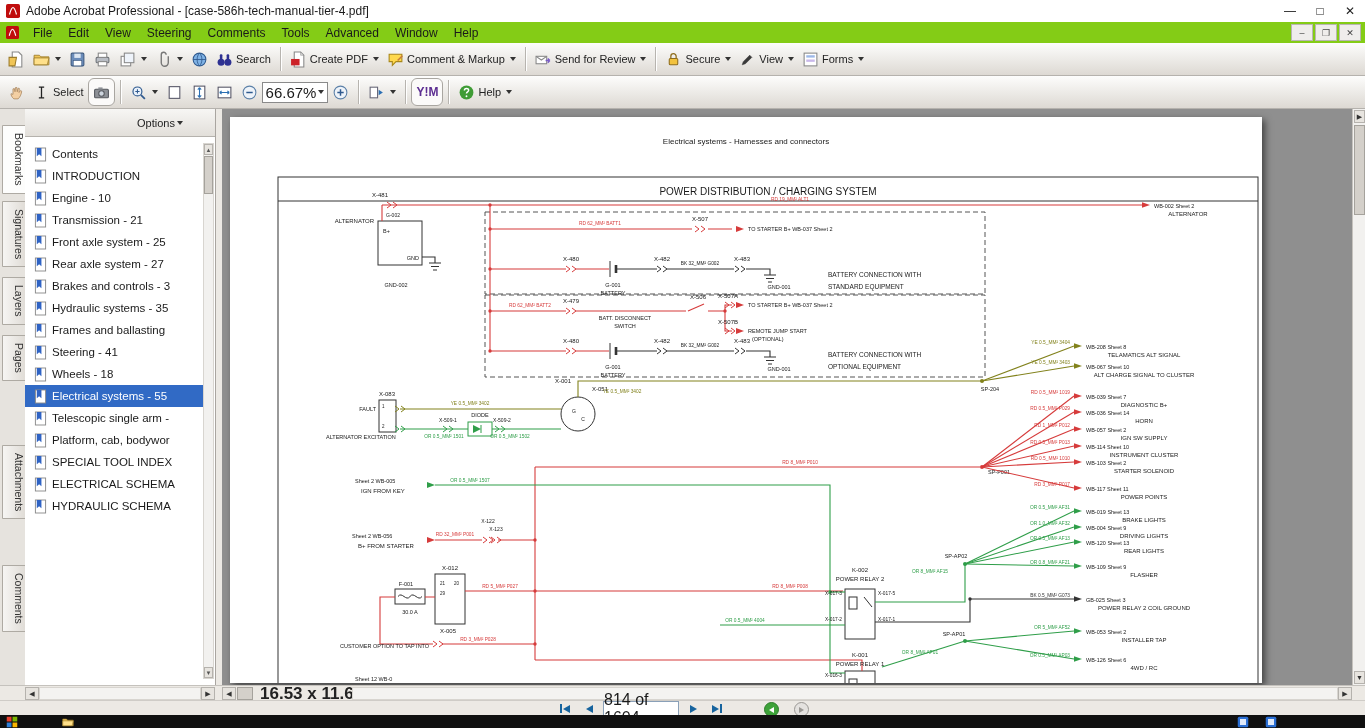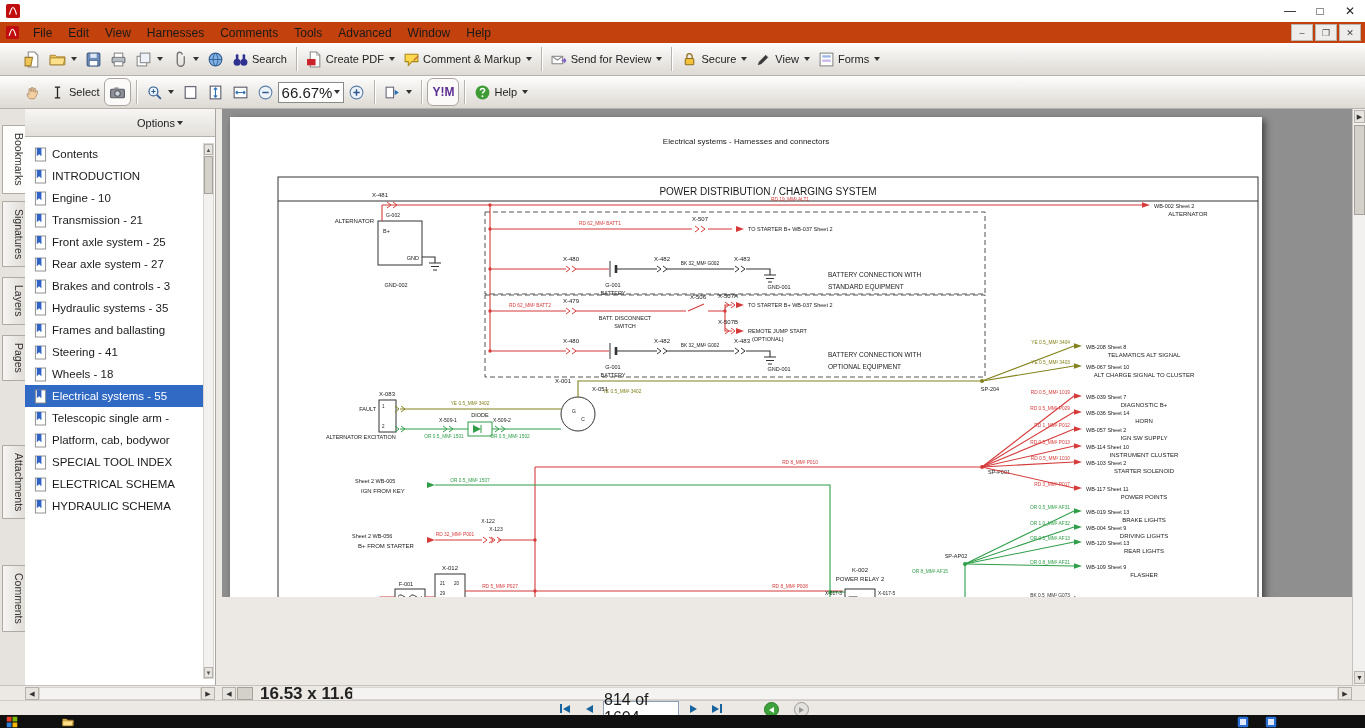--- a/index.html
+++ b/index.html
@@ -6,30 +6,30 @@
   #app{position:relative;width:1365px;height:728px;background:#ece9e4;overflow:hidden;
        font-family:"Liberation Sans",sans-serif;color:#1a1a1a;}
   
   .titlebar{position:absolute;left:0;top:0;width:100%;height:22px;background:#fff;
             border-bottom:1px solid #d8d6d2;display:flex;align-items:center;font-size:12px;}
   .titlebar .appico{width:14px;height:14px;margin:0 6px 0 6px;display:inline-flex;}
   .winbtns{margin-left:auto;display:flex;}
   .winbtn{width:30px;height:20px;display:flex;align-items:center;justify-content:center;
           font-size:12px;color:#222;}
   
-  .menubar{position:absolute;left:0;top:22px;width:100%;height:21px;background:#c2410c;
+  .menubar{position:absolute;left:0;top:22px;width:100%;height:21px;background:#84cc16;
            border-bottom:1px solid #d8d6d2;display:flex;align-items:center;font-size:12px;}
   .menubar .appico{width:13px;height:13px;margin:0 6px;display:inline-flex;}
   .mitem{padding:2px 8px;}
   .mdibtns{margin-left:auto;display:flex;margin-right:4px;}
   .mdibtn{width:20px;height:15px;border:1px solid #b9b6b2;background:#efedeb;margin-left:2px;
           display:flex;align-items:center;justify-content:center;font-size:9px;color:#444;}
   
   .toolbar{position:absolute;left:0;width:100%;background:linear-gradient(#fdfdfc,#ddd9d3);
-           border-bottom:1px solid #b5b2ad;display:flex;align-items:center;padding-left:20px;box-sizing:border-box;}
+           border-bottom:1px solid #b5b2ad;display:flex;align-items:center;padding-left:4px;box-sizing:border-box;}
   #tb1{top:43px;height:33px;}
   #tb2{top:76px;height:33px;}
   .tb{display:inline-flex;align-items:center;gap:3px;height:26px;padding:0 4px;font-size:11px;
       color:#222;white-space:nowrap;}
   .tb.boxed{border:1px solid #a9a6a1;background:#fbfaf9;border-radius:6px;}
   .ico{display:inline-flex;width:17px;height:17px;}
   .ico svg{width:100%;height:100%;}
   .dd{width:0;height:0;border-left:3.5px solid transparent;border-right:3.5px solid transparent;
       border-top:4px solid #333;margin-left:2px;}
   .sep{width:1px;height:24px;background:#b7b4af;margin:0 5px;box-shadow:1px 0 0 #fff;}
@@ -56,21 +56,21 @@
        white-space:nowrap;overflow:hidden;}
   .bmi.sel{background:#316ac5;color:#fff;}
   .bmico{flex:0 0 13px;height:15px;display:inline-flex;}
   .bmico svg{width:13px;height:15px;}
   
   .pscroll{position:absolute;right:1px;top:34px;width:11px;height:536px;background:#f2f1ef;border:1px solid #d8d5d0;box-sizing:border-box;}
   .sbtn{position:absolute;left:0;width:9px;height:11px;background:#e7e4df;border:1px solid #b5b2ad;
         font-size:6px;display:flex;align-items:center;justify-content:center;color:#555;box-sizing:border-box;}
   .pthumb{position:absolute;left:0;top:12px;width:9px;height:38px;background:#d4d0ca;border:1px solid #a5a29c;box-sizing:border-box;}
   
-  .docpane{position:absolute;left:222px;top:109px;width:1130px;height:488px;background:#8f8f8f;overflow:hidden;}
+  .docpane{position:absolute;left:222px;top:109px;width:1130px;height:576px;background:#8f8f8f;overflow:hidden;}
   .page{position:absolute;left:8px;top:8px;width:1032px;height:566px;background:#fff;
         box-shadow:3px 3px 7px rgba(0,0,0,.55);}
   #schematic text{font-family:"Liberation Sans",sans-serif;}
   
   .vscroll{position:absolute;left:1352px;top:109px;width:13px;height:576px;background:#f2f1ef;border-left:1px solid #c5c2bd;box-sizing:border-box;}
   .vsbtn{position:absolute;left:1px;width:11px;height:13px;background:#e7e4df;border:1px solid #b5b2ad;
          display:flex;align-items:center;justify-content:center;font-size:7px;color:#333;box-sizing:border-box;}
   .vthumb{position:absolute;left:1px;top:16px;width:11px;height:90px;background:#d4d0ca;border:1px solid #a5a29c;box-sizing:border-box;}
   
   .hrow{position:absolute;left:0;top:685px;width:100%;height:15px;background:#ece9e4;border-top:1px solid #c5c2bd;}
@@ -104,39 +104,40 @@
 
 <div id="app">
 
   <div class="titlebar">
     <span class="appico">
         <svg viewBox="0 0 16 16">
           <rect width="16" height="16" rx="2" fill="#c00d0d"></rect>
           <path d="M4 12c1.2-4.5 3-8 4-8s2.8 3.5 4 8" stroke="#fff" fill="none" stroke-width="1.4"></path>
         </svg>
       </span>
+    <span>Adobe Acrobat Professional - [case-586h-tech-manual-tier-4.pdf]</span>
     <span class="winbtns">
       <span class="winbtn">—</span>
       <span class="winbtn">□</span>
       <span class="winbtn">✕</span>
     </span>
   </div>
 
   <div class="menubar">
     <span class="appico">
         <svg viewBox="0 0 16 16">
           <rect width="16" height="16" rx="2" fill="#c00d0d"></rect>
           <path d="M4 12c1.2-4.5 3-8 4-8s2.8 3.5 4 8" stroke="#fff" fill="none" stroke-width="1.4"></path>
         </svg>
       </span>
     <span style="display:flex;">
         <span class="mitem">File</span>
         <span class="mitem">Edit</span>
         <span class="mitem">View</span>
-        <span class="mitem">Harnesses</span>
+        <span class="mitem">Steering</span>
         <span class="mitem">Comments</span>
         <span class="mitem">Tools</span>
         <span class="mitem">Advanced</span>
         <span class="mitem">Window</span>
         <span class="mitem">Help</span>
       </span>
     <span class="mdibtns">
       <span class="mdibtn">–</span>
       <span class="mdibtn">❐</span>
       <span class="mdibtn">✕</span>

